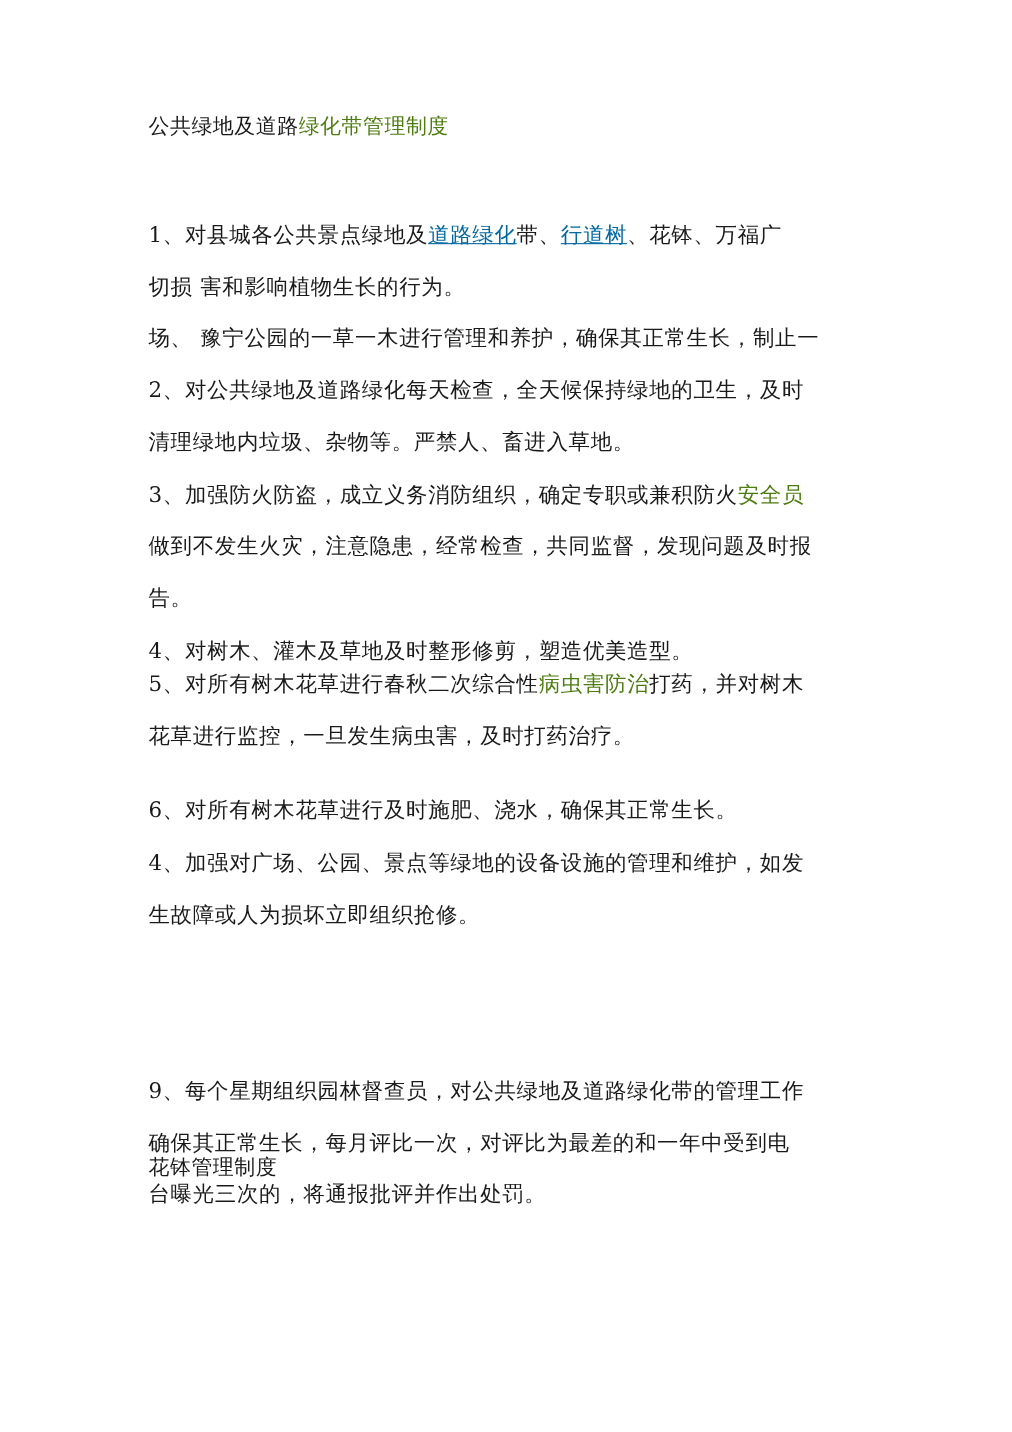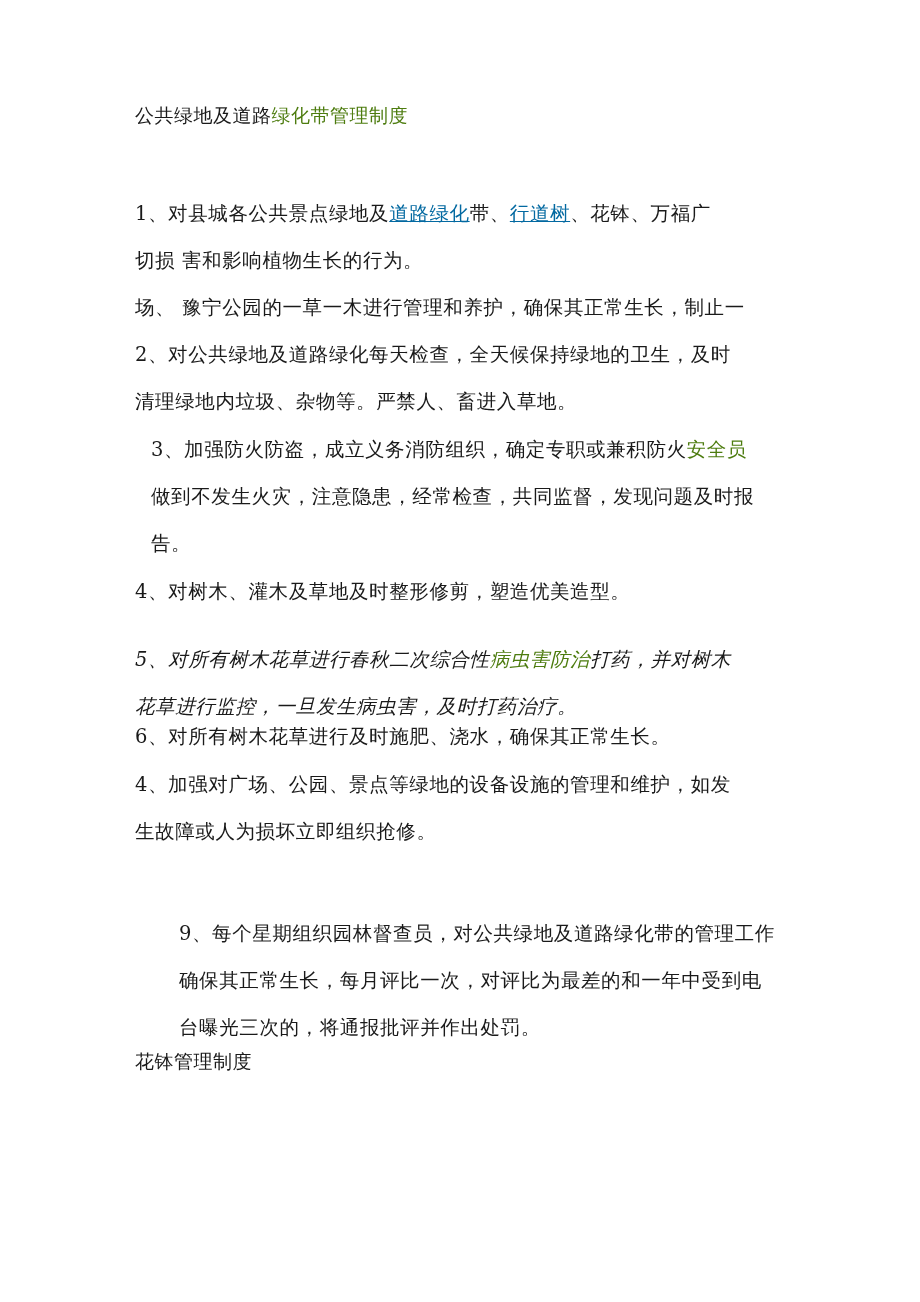--- a/index.html
+++ b/index.html
@@ -71,46 +71,46 @@
     <span class="line"><span>1、对县城各公共景点绿地及</span><span class="link">道路绿化</span><span>带、</span><span class="link">行道树</span><span>、花钵、万福广</span></span>
     <span class="line">切损 害和影响植物生长的行为。</span>
     <span class="line">场、 豫宁公园的一草一木进行管理和养护，确保其正常生长，制止一</span>
   </div>
 
   <div class="para" style="top:331px;">
     <span class="line">2、对公共绿地及道路绿化每天检查，全天候保持绿地的卫生，及时</span>
     <span class="line">清理绿地内垃圾、杂物等。严禁人、畜进入草地。</span>
   </div>
 
-  <div class="para" style="top:426px;margin-left:16px;">
+  <div class="para" style="top:426px;">
     <span class="line"><span>3、加强防火防盗，成立义务消防组织，确定专职或兼积防火</span><span class="hl">安全员</span></span>
     <span class="line">做到不发生火灾，注意隐患，经常检查，共同监督，发现问题及时报</span>
     <span class="line">告。</span>
   </div>
 
   <div class="para" style="top:568px;">
     <span class="line">4、对树木、灌木及草地及时整形修剪，塑造优美造型。</span>
   </div>
 
-  <div class="para" style="top:636px;font-style:italic;">
+  <div class="para" style="top:598px;">
     <span class="line"><span>5、对所有树木花草进行春秋二次综合性</span><span class="hl">病虫害防治</span><span>打药，并对树木</span></span>
     <span class="line">花草进行监控，一旦发生病虫害，及时打药治疗。</span>
   </div>
 
   <div class="para" style="top:713px;">
     <span class="line">6、对所有树木花草进行及时施肥、浇水，确保其正常生长。</span>
   </div>
 
   <div class="para" style="top:761px;">
     <span class="line">4、加强对广场、公园、景点等绿地的设备设施的管理和维护，如发</span>
     <span class="line">生故障或人为损坏立即组织抢修。</span>
   </div>
 
 
-  <div class="para" style="top:910px;margin-left:44px;">
+  <div class="para" style="top:968px;">
     <span class="line">9、每个星期组织园林督查员，对公共绿地及道路绿化带的管理工作</span>
     <span class="line">确保其正常生长，每月评比一次，对评比为最差的和一年中受到电</span>
     <span class="line">台曝光三次的，将通报批评并作出处罚。</span>
   </div>
 
   <div class="section-title">花钵管理制度</div>
 
 </div>
 
 </body></html>

